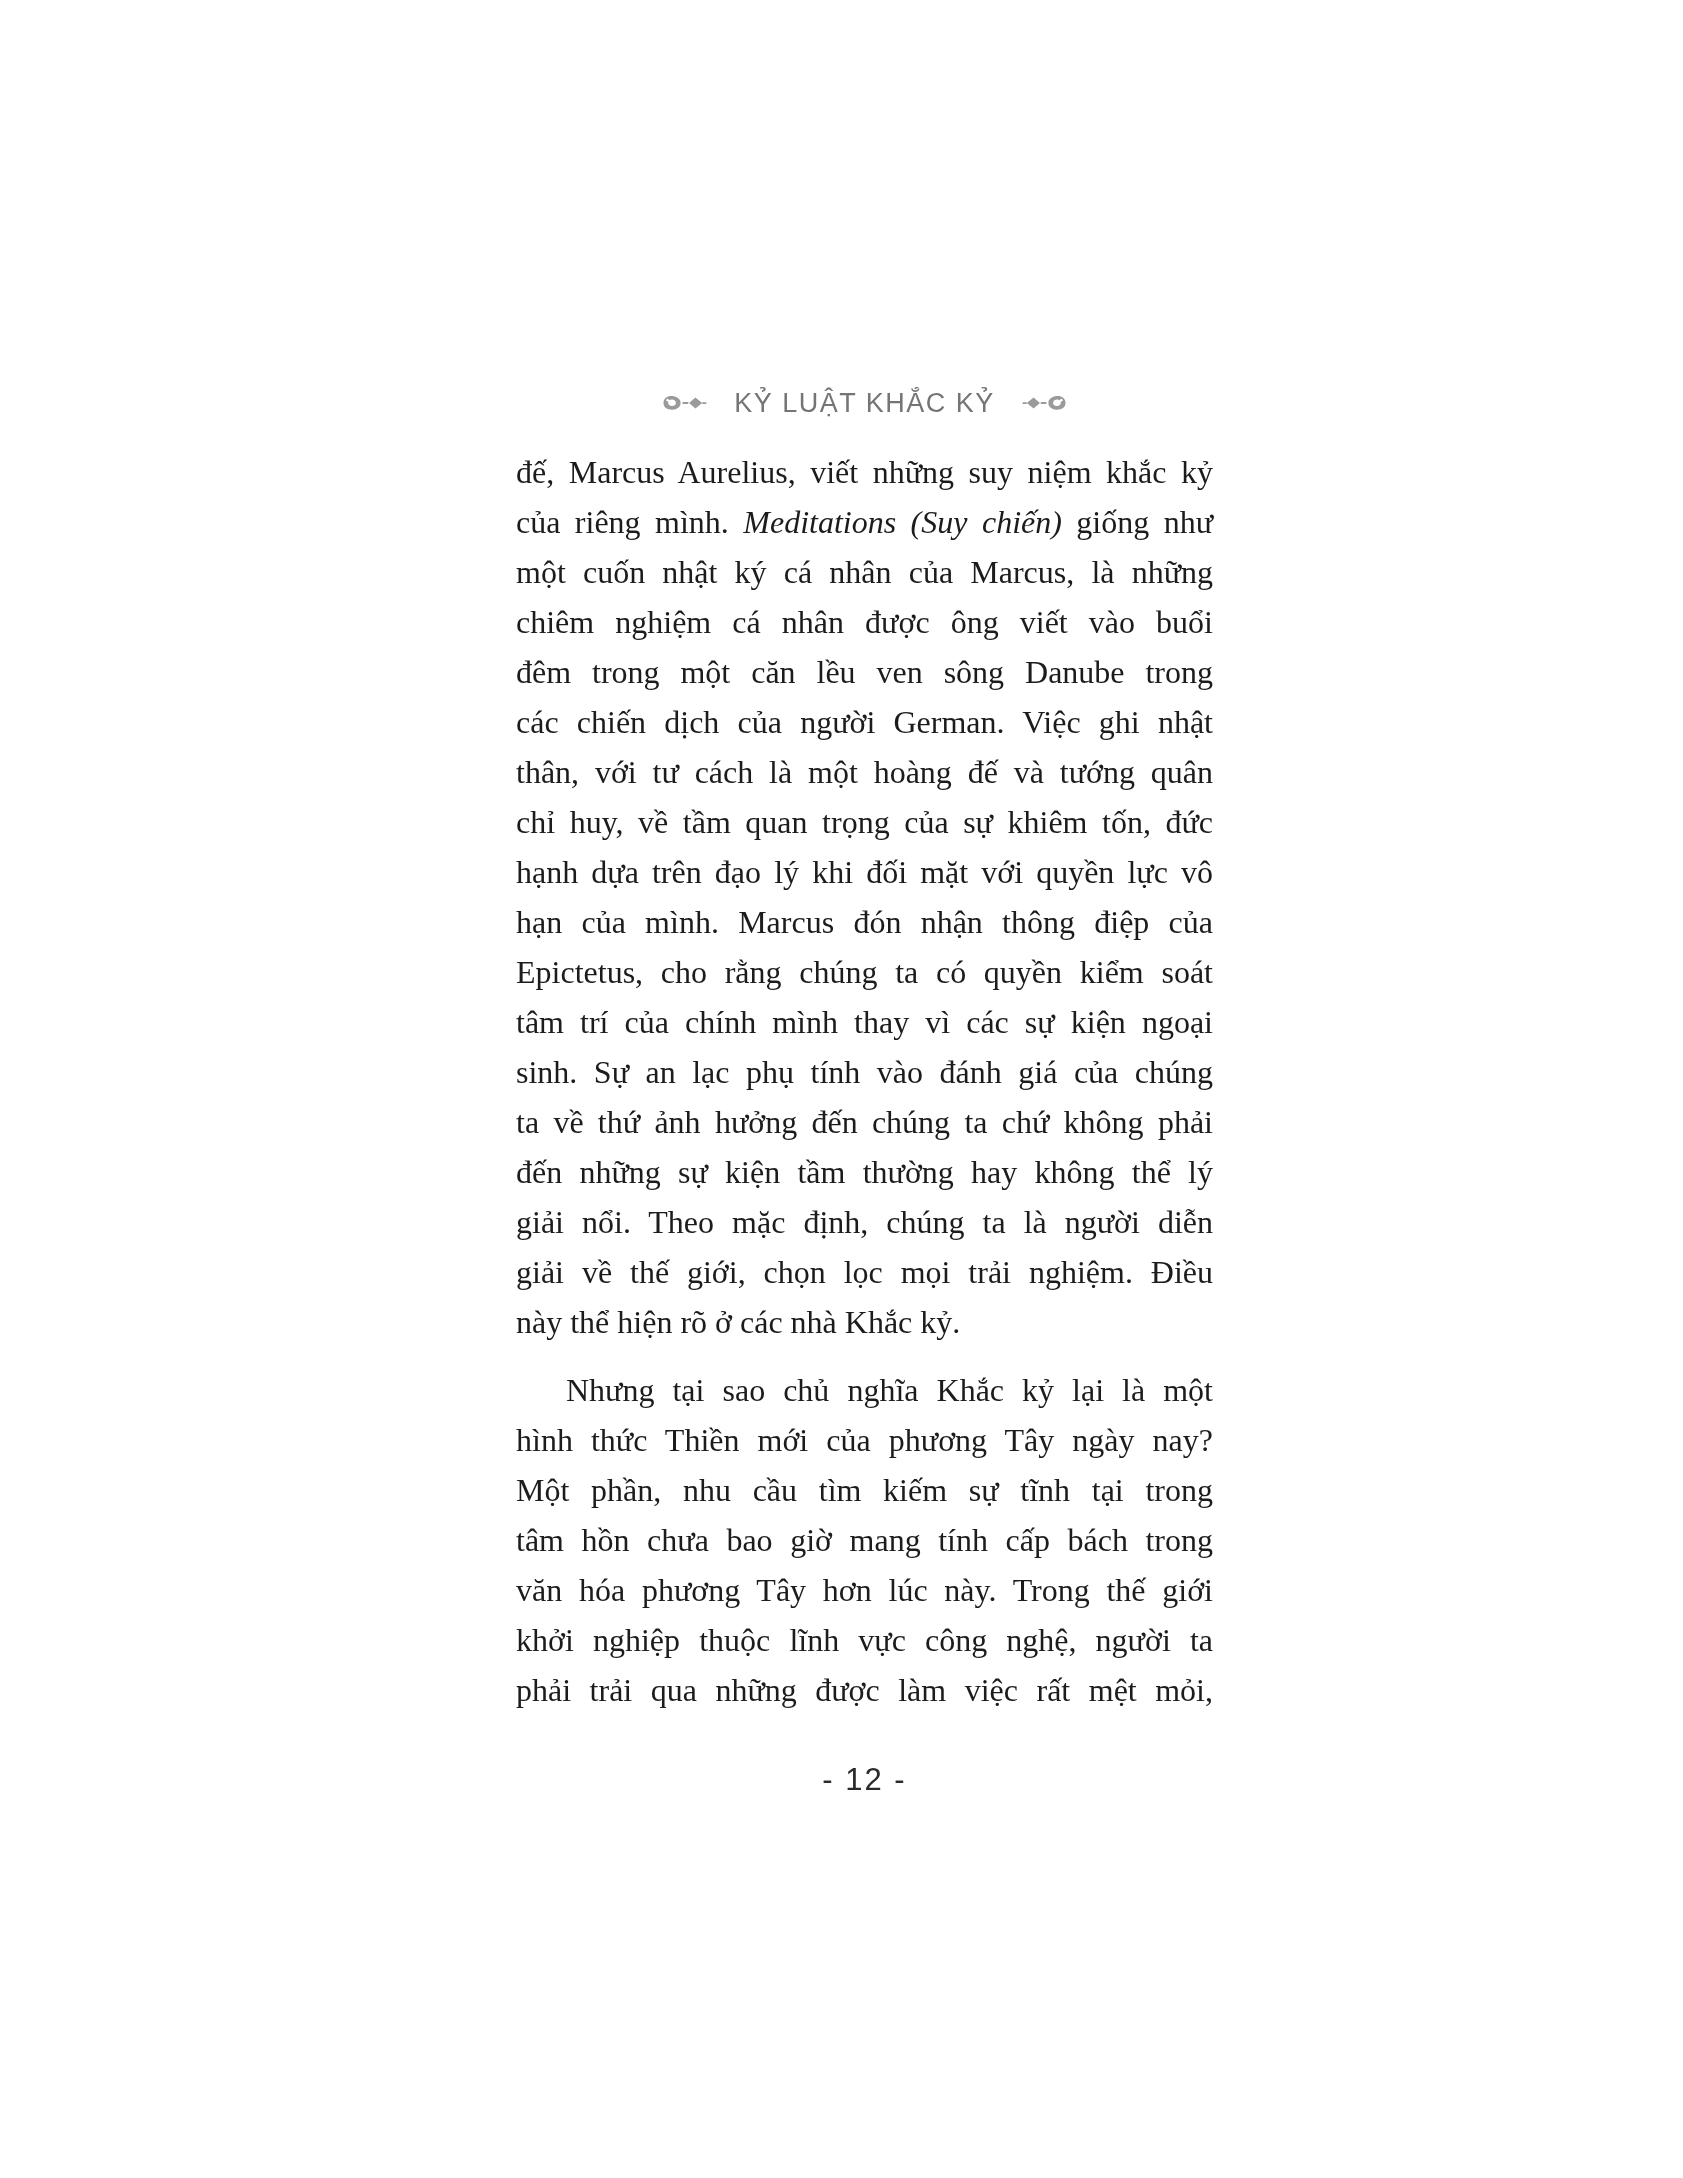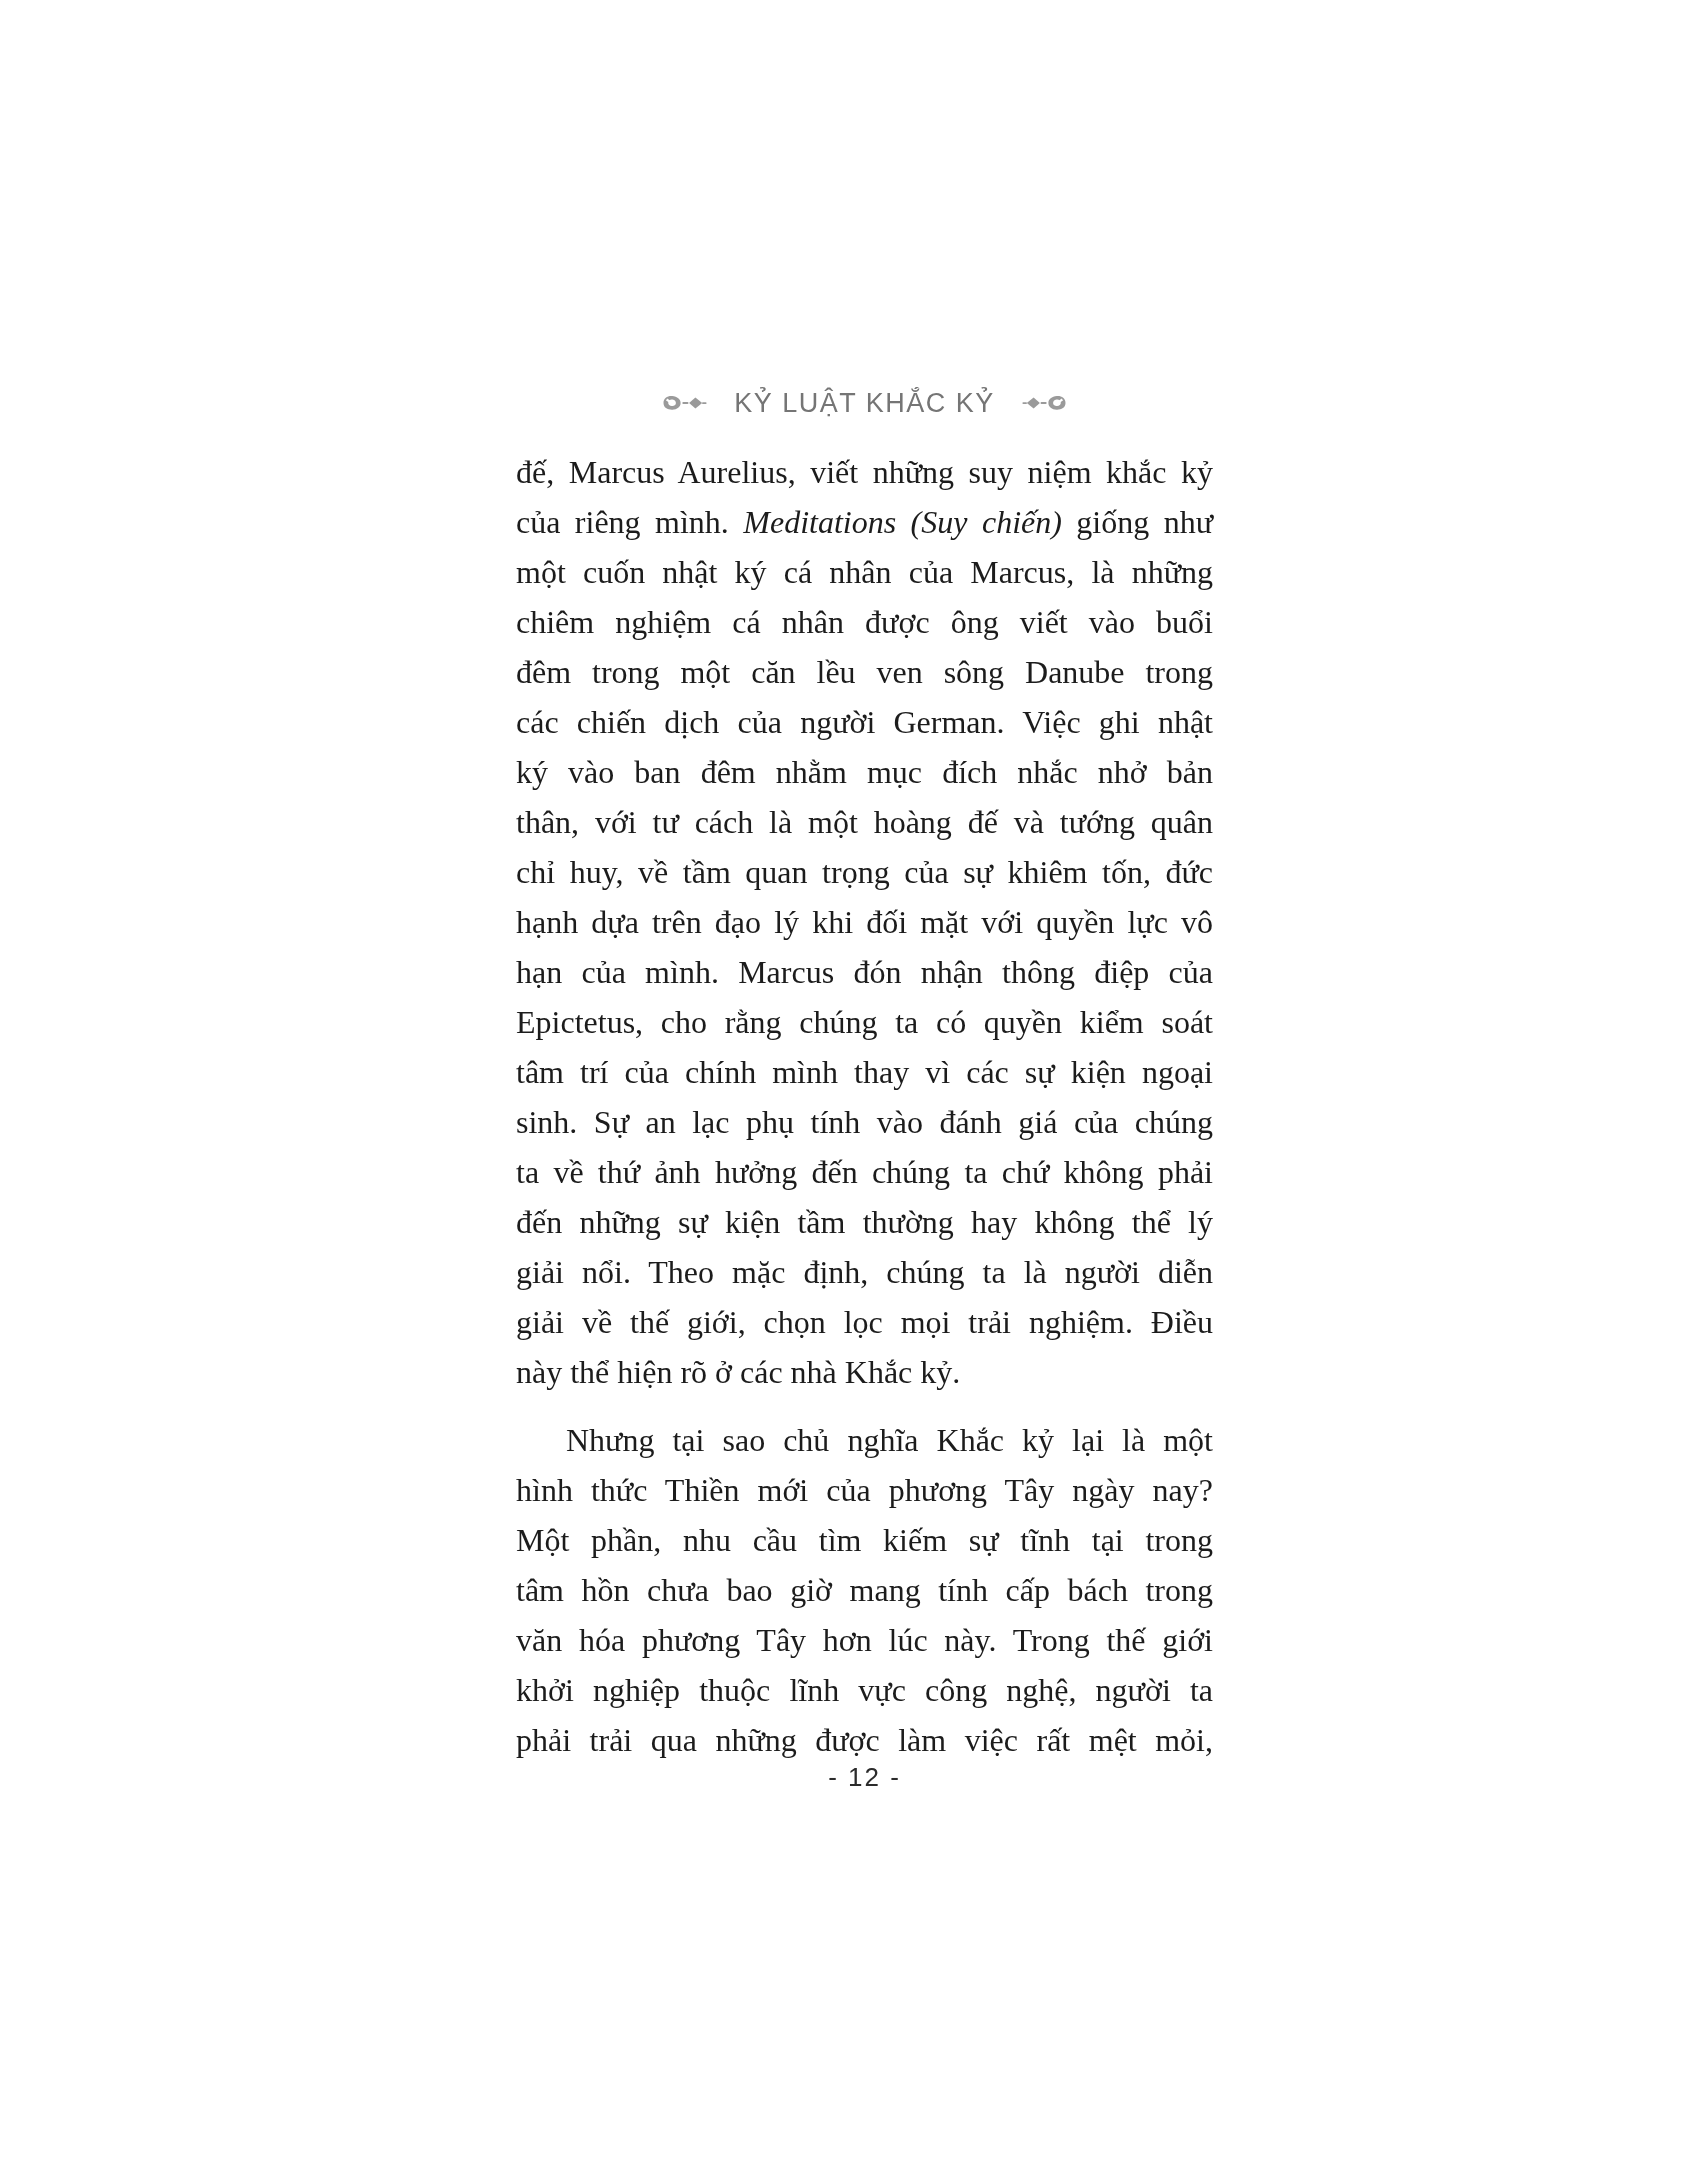--- a/index.html
+++ b/index.html
@@ -60,21 +60,21 @@
   .line em { font-style: italic; }
 
   
   .page-number {
     position: absolute;
     top: 1762px;
     left: 516px;
     width: 697px;
     text-align: center;
     font-family: "Liberation Sans", sans-serif;
-    font-size: 26px;
+    font-size: 31px;
     letter-spacing: 2px;
     color: #2b2b2b;
   }
 </style>
 </head>
 <body>
 
 <div class="page">
 
   <div class="running-header">
@@ -102,21 +102,20 @@
   </div>
 
   <div class="text-block">
     <p class="para">
       <span class="line">đế, Marcus Aurelius, viết những suy niệm khắc kỷ</span>
       <span class="line"><span>của riêng mình. </span><em>Meditations (Suy chiến)</em><span> giống như</span></span>
       <span class="line">một cuốn nhật ký cá nhân của Marcus, là những</span>
       <span class="line">chiêm nghiệm cá nhân được ông viết vào buổi</span>
       <span class="line">đêm trong một căn lều ven sông Danube trong</span>
       <span class="line">các chiến dịch của người German. Việc ghi nhật</span>
-      <span class="line">ký vào ban đêm nhằm mục đích nhắc nhở bản</span>
       <span class="line">thân, với tư cách là một hoàng đế và tướng quân</span>
       <span class="line">chỉ huy, về tầm quan trọng của sự khiêm tốn, đức</span>
       <span class="line">hạnh dựa trên đạo lý khi đối mặt với quyền lực vô</span>
       <span class="line">hạn của mình. Marcus đón nhận thông điệp của</span>
       <span class="line">Epictetus, cho rằng chúng ta có quyền kiểm soát</span>
       <span class="line">tâm trí của chính mình thay vì các sự kiện ngoại</span>
       <span class="line">sinh. Sự an lạc phụ tính vào đánh giá của chúng</span>
       <span class="line">ta về thứ ảnh hưởng đến chúng ta chứ không phải</span>
       <span class="line">đến những sự kiện tầm thường hay không thể lý</span>
       <span class="line">giải nổi. Theo mặc định, chúng ta là người diễn</span>

